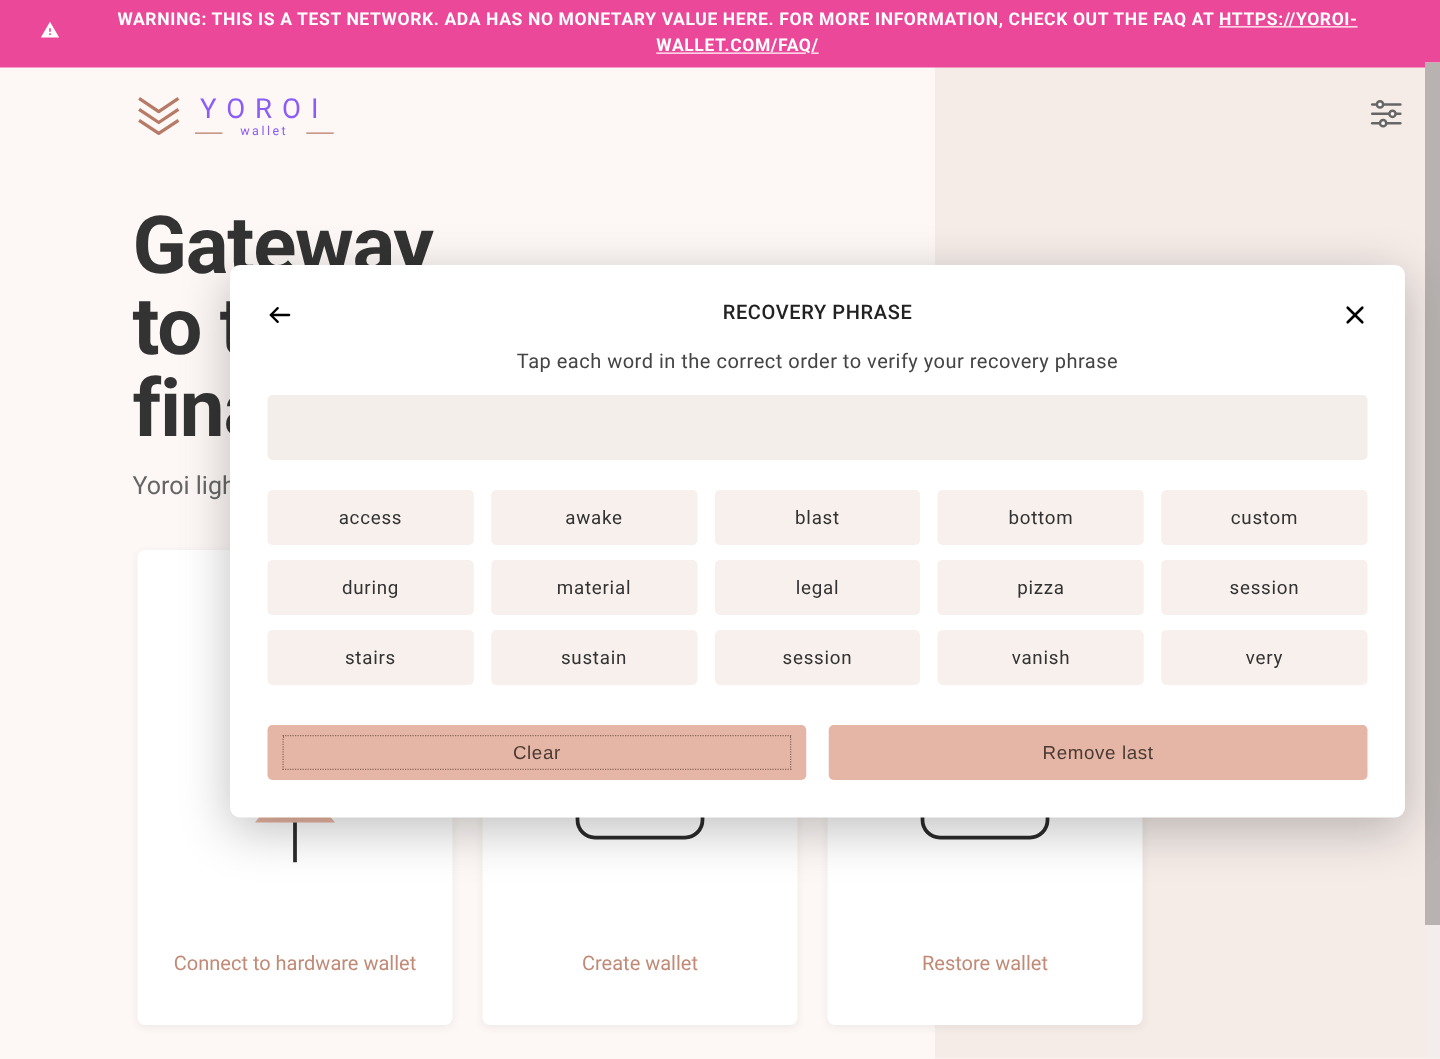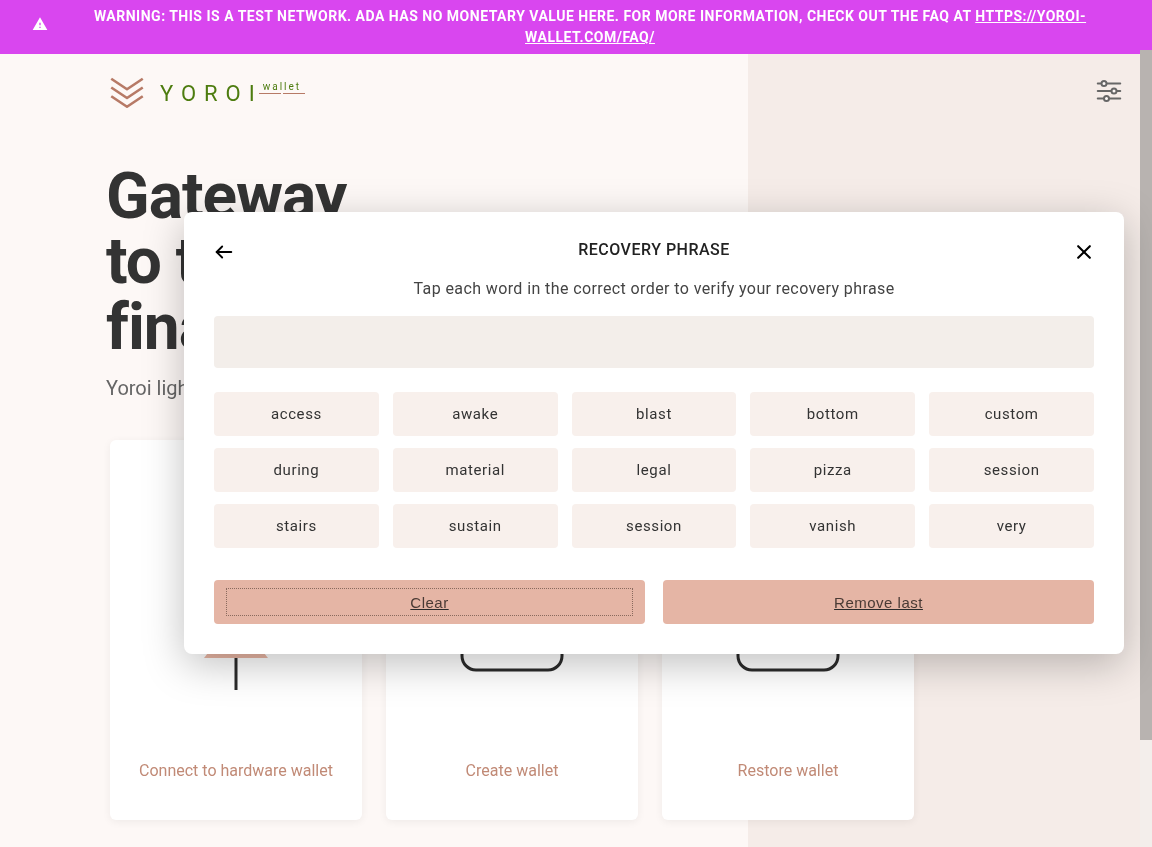--- a/index.html
+++ b/index.html
@@ -2,21 +2,21 @@
 <html><head>
 <meta charset="utf-8">
 <style>
   * { box-sizing: border-box; margin: 0; padding: 0; }
   html, body { width: 1152px; height: 847px; overflow: hidden; font-family: -apple-system, BlinkMacSystemFont, "Segoe UI", Roboto, sans-serif; }
   body { position: relative; background: #fdf8f6; color: #2b2b2b; }
 
   
   .warning-bar {
     width: 100%;
-    background: #d946ef;
+    background: #ec4899;
     color: #fff;
     font-size: 14px;
     font-weight: 700;
     letter-spacing: 0.5px;
     padding: 6px 32px;
     display: flex;
     align-items: center;
     justify-content: center;
     text-align: center;
     line-height: 1.5;
@@ -29,21 +29,21 @@
 
   
   .header {
     position: relative;
     padding: 16px 28px 0 106px;
     display: flex;
     align-items: center;
     justify-content: space-between;
   }
   .logo { display: flex; align-items: center; gap: 12px; }
-  .logo-text { display: flex; flex-direction: row; color: #4d7c0f; }
+  .logo-text { display: flex; flex-direction: column; color: #8b5cf6; }
   .logo-text .brand { font-size: 22px; letter-spacing: 8px; font-weight: 400; }
   .logo-text .sub { font-size: 10px; letter-spacing: 2px; text-align: center; position: relative; }
   .logo-text .sub::before, .logo-text .sub::after {
     content: ""; position: absolute; top: 50%; width: 22px; height: 1px; background: #b77a66;
   }
   .logo-text .sub::before { left: -4px; }
   .logo-text .sub::after { right: -4px; }
   .settings { color: #666; }
 
   
@@ -169,21 +169,20 @@
     align-items: center;
     justify-content: center;
     font-size: 15px;
     letter-spacing: 0.6px;
     color: #333;
     cursor: pointer;
   }
   .action-row {
     display: flex;
     gap: 18px;
-    text-decoration: underline;
   }
   .action-btn {
     flex: 1;
     height: 44px;
     border: none;
     border-radius: 4px;
     background: #e5b5a5;
     color: #4a3a34;
     font-size: 15px;
     letter-spacing: 0.5px;

